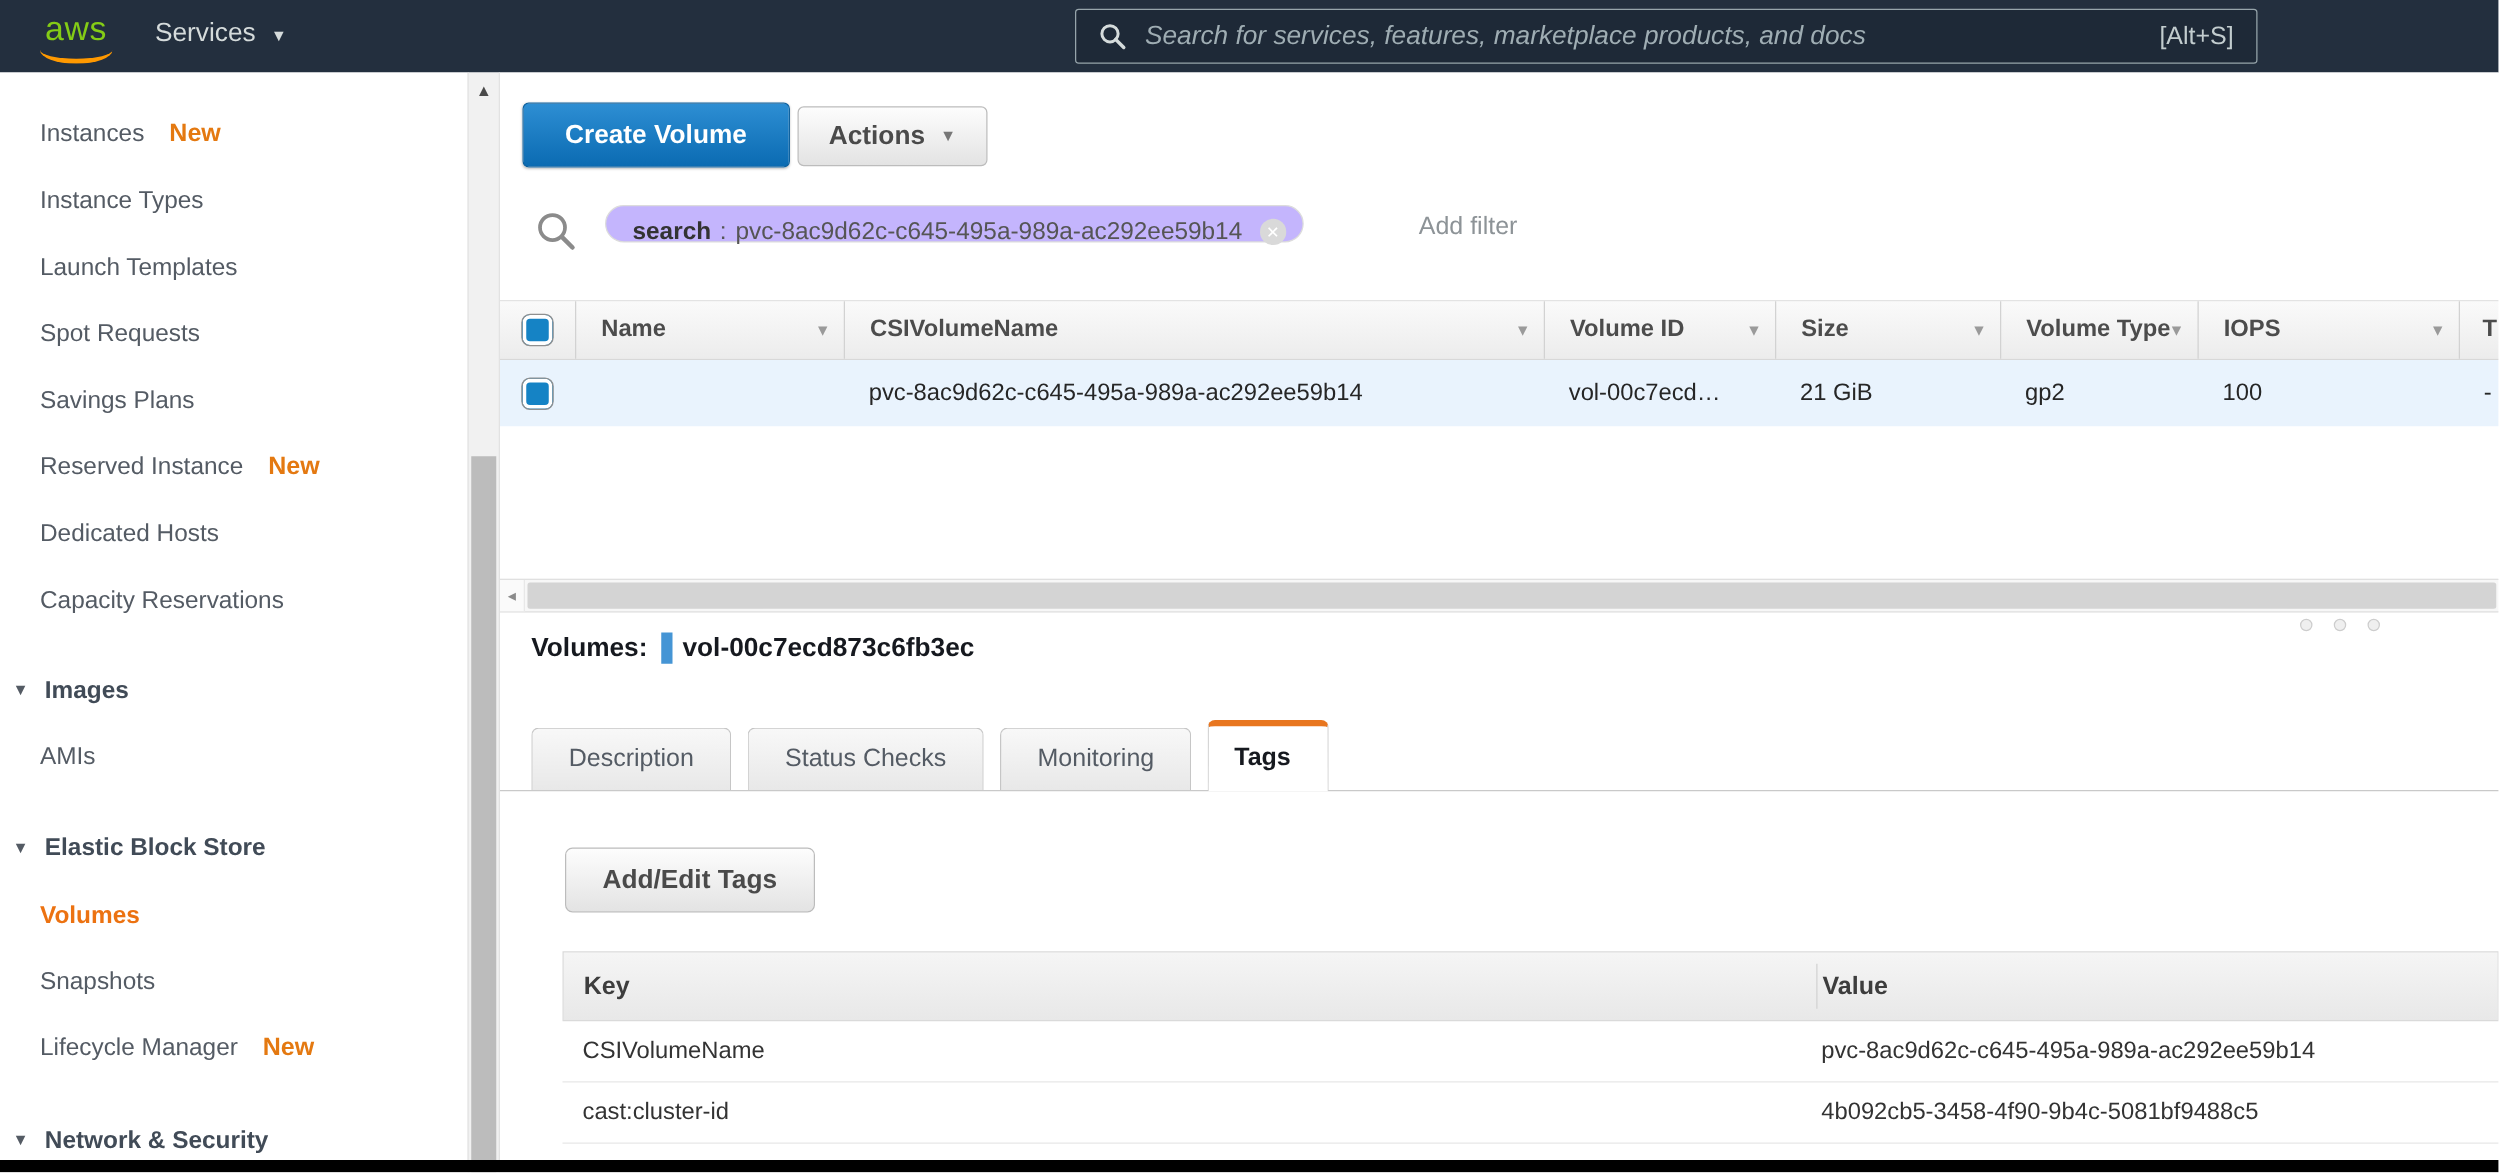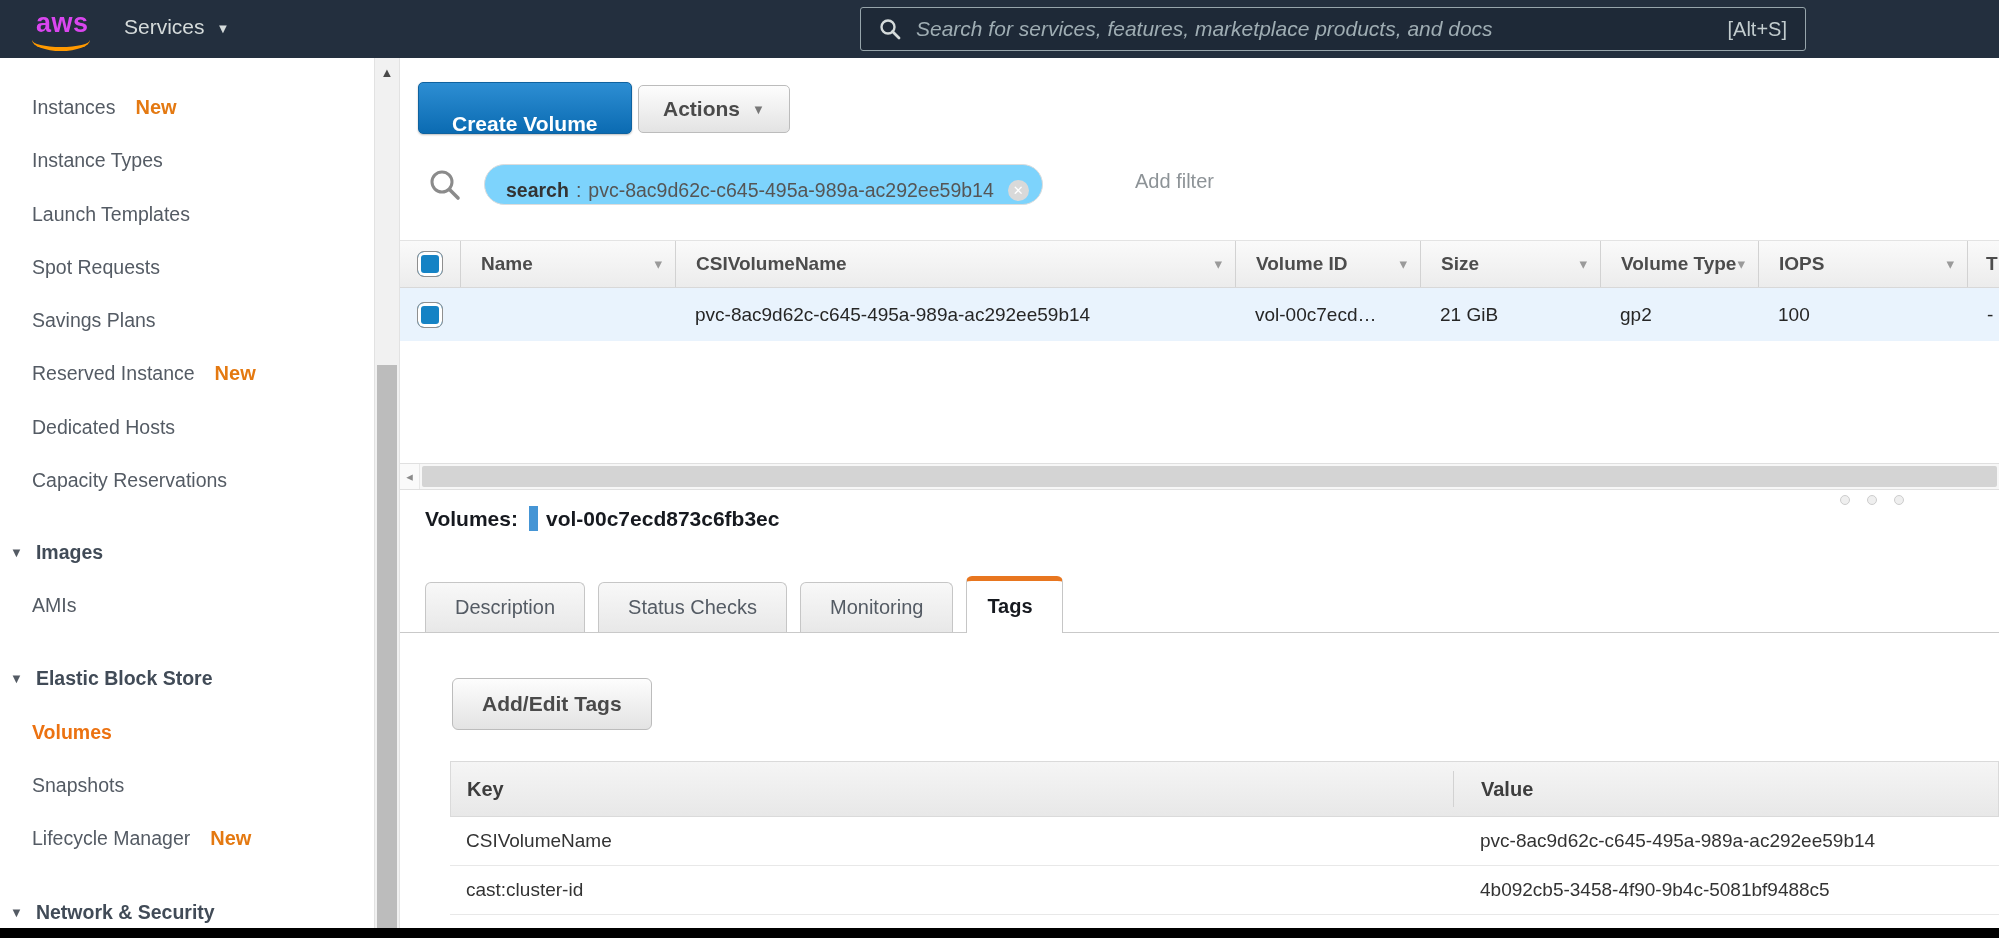--- a/index.html
+++ b/index.html
@@ -2,21 +2,21 @@
 <html><head>
 <meta charset="utf-8">
 <style>
   * { margin:0; padding:0; box-sizing:border-box; }
   html,body { background:#fff; }
   .app { position:relative; width:1999px; height:938px; background:#fff; overflow:hidden;
          font-family:"Liberation Sans", sans-serif; }
 
   
   .topbar { position:absolute; left:0; top:0; width:1999px; height:58px; background:#232f3e; }
-  .logo { position:absolute; left:36px; top:8px; color:#d946ef; font-weight:bold; font-size:27px; letter-spacing:.5px; cursor:pointer; }
+  .logo { position:absolute; left:36px; top:8px; color:#84cc16; font-weight:normal; font-size:27px; letter-spacing:.5px; cursor:pointer; }
   .logo-swoosh { position:absolute; left:32px; top:40px; width:58px; height:11px;
                  border-bottom:4px solid #ff9900; border-radius:0 0 50% 50% / 0 0 100% 100%; }
   .services { position:absolute; left:124px; top:15px; color:#d5dbdb; font-size:21px; cursor:pointer; display:flex; align-items:center; gap:12px; }
   .services .caret { font-size:13px; padding-top:3px; }
   .topsearch { position:absolute; left:860px; top:7px; width:946px; height:44px;
                border:1px solid #97a5ab; border-radius:3px; background:#1e2937;
                display:flex; align-items:center; padding:0 18px; cursor:text; }
   .topsearch .ph { font-style:italic; color:#9fadb3; font-size:21px; margin-left:15px; flex:1; }
   .topsearch .shortcut { color:#c2ccce; font-size:20px; font-style:normal; }
 
@@ -31,34 +31,34 @@
 
   
   .vscroll { position:absolute; left:374px; top:58px; width:26px; bottom:0; background:#f1f1f1;
              border-left:1px solid #e2e2e2; border-right:1px solid #e2e2e2; cursor:pointer; }
   .vscroll .up { position:absolute; top:7px; left:0; right:0; text-align:center; color:#4a4a4a; font-size:13px; }
   .vscroll .thumb { position:absolute; left:2px; right:2px; top:307px; bottom:0; background:#bcbcbc; }
 
   
   .main { position:absolute; left:400px; top:58px; width:1599px; bottom:0; background:#fff; }
 
-  .btn-primary { position:absolute; left:18px; top:24px; height:52px; padding:16px 33px;
+  .btn-primary { position:absolute; left:18px; top:24px; height:52px; padding:0 33px;
                  background:linear-gradient(180deg,#2d8ed3,#0b6bb2); border:1px solid #0f629f;
                  border-radius:5px; color:#fff; font-weight:bold; font-size:21px; line-height:50px;
                  cursor:pointer; box-shadow:0 1px 2px rgba(0,0,0,.25); font-family:inherit; }
   .btn-gray { background:linear-gradient(180deg,#fdfdfd,#e3e3e3); border:1px solid #bcbcbc;
               border-radius:5px; color:#4a4a4a; font-weight:bold; cursor:pointer; font-family:inherit; }
   .actions { position:absolute; left:238px; top:27px; height:48px; padding:0 24px; font-size:21px; line-height:46px; }
   .actions .caret { font-size:13px; color:#777; margin-left:12px; vertical-align:2px; }
 
   
   .filter-row { position:absolute; left:0; top:98px; width:1599px; height:58px; }
   .filter-mag { position:absolute; left:28px; top:12px; }
-  .filter-pill { position:absolute; left:84px; top:8px; height:41px; border:1px solid #dcdcdc;
-                 background:#7dd3fc; border-radius:21px; padding:12px 13px 0 21px;
+  .filter-pill { position:absolute; left:84px; top:8px; height:30px; border:1px solid #dcdcdc;
+                 background:#c4b5fd; border-radius:21px; padding:12px 13px 0 21px;
                  display:flex; align-items:center; font-size:19.5px; color:#555; cursor:pointer; }
   .filter-pill .k { font-weight:bold; color:#333; }
   .filter-pill .sep { margin:0 7px; color:#555; }
   .pill-close { width:21px; height:21px; border-radius:50%; background:#d9d9d9; color:#fff;
                 font-size:13px; line-height:21px; text-align:center; margin-left:14px; cursor:pointer; }
   .add-filter { position:absolute; left:735px; top:14px; color:#8d9397; font-size:20px; cursor:text; }
 
   
   .vtable-header { position:absolute; left:0; top:182px; width:1599px; height:48px;
                    background:linear-gradient(180deg,#fafafa,#ececec);
@@ -99,21 +99,21 @@
   .tab.active { position:relative; z-index:2; height:57px; line-height:51px; background:#fff;
                 border-top:5px solid #e8761f; font-weight:bold; color:#16191f; margin-bottom:-1px;padding-left:20px; }
 
   .addedit { position:absolute; left:52px; top:620px; height:52px; padding:0 29px;
              font-size:21px; line-height:50px; border-radius:6px; }
 
   .tags-table { position:absolute; left:50px; top:703px; width:1549px; }
   .tt-header { height:56px; background:linear-gradient(180deg,#f5f5f5,#e8e8e8); border:1px solid #dadada;
                display:flex; align-items:stretch; font-weight:bold; color:#3d3d3d; font-size:20px; }
   .tt-key { width:1002px; padding-left:16px; display:flex; align-items:center; }
-  .tt-val { flex:1; padding-left:28px; display:flex; align-items:center; position:relative; }
+  .tt-val { flex:1; padding-left:5px; display:flex; align-items:center; position:relative; }
   .tt-header .tt-val::before { content:""; position:absolute; left:0; top:9px; bottom:9px; width:1px; background:#d2d2d2; }
   .tt-row { height:49px; display:flex; align-items:center; font-size:19px; color:#333;
             border-bottom:1px solid #e8e8e8; }
   .tt-row .tt-key { font-weight:normal; }
   .tt-row .tt-val { font-weight:normal; }
 
   .bottom-bar { position:absolute; left:0; bottom:0; width:1999px; height:10px; background:#000; z-index:10; }
 </style>
 </head>
 <body>

